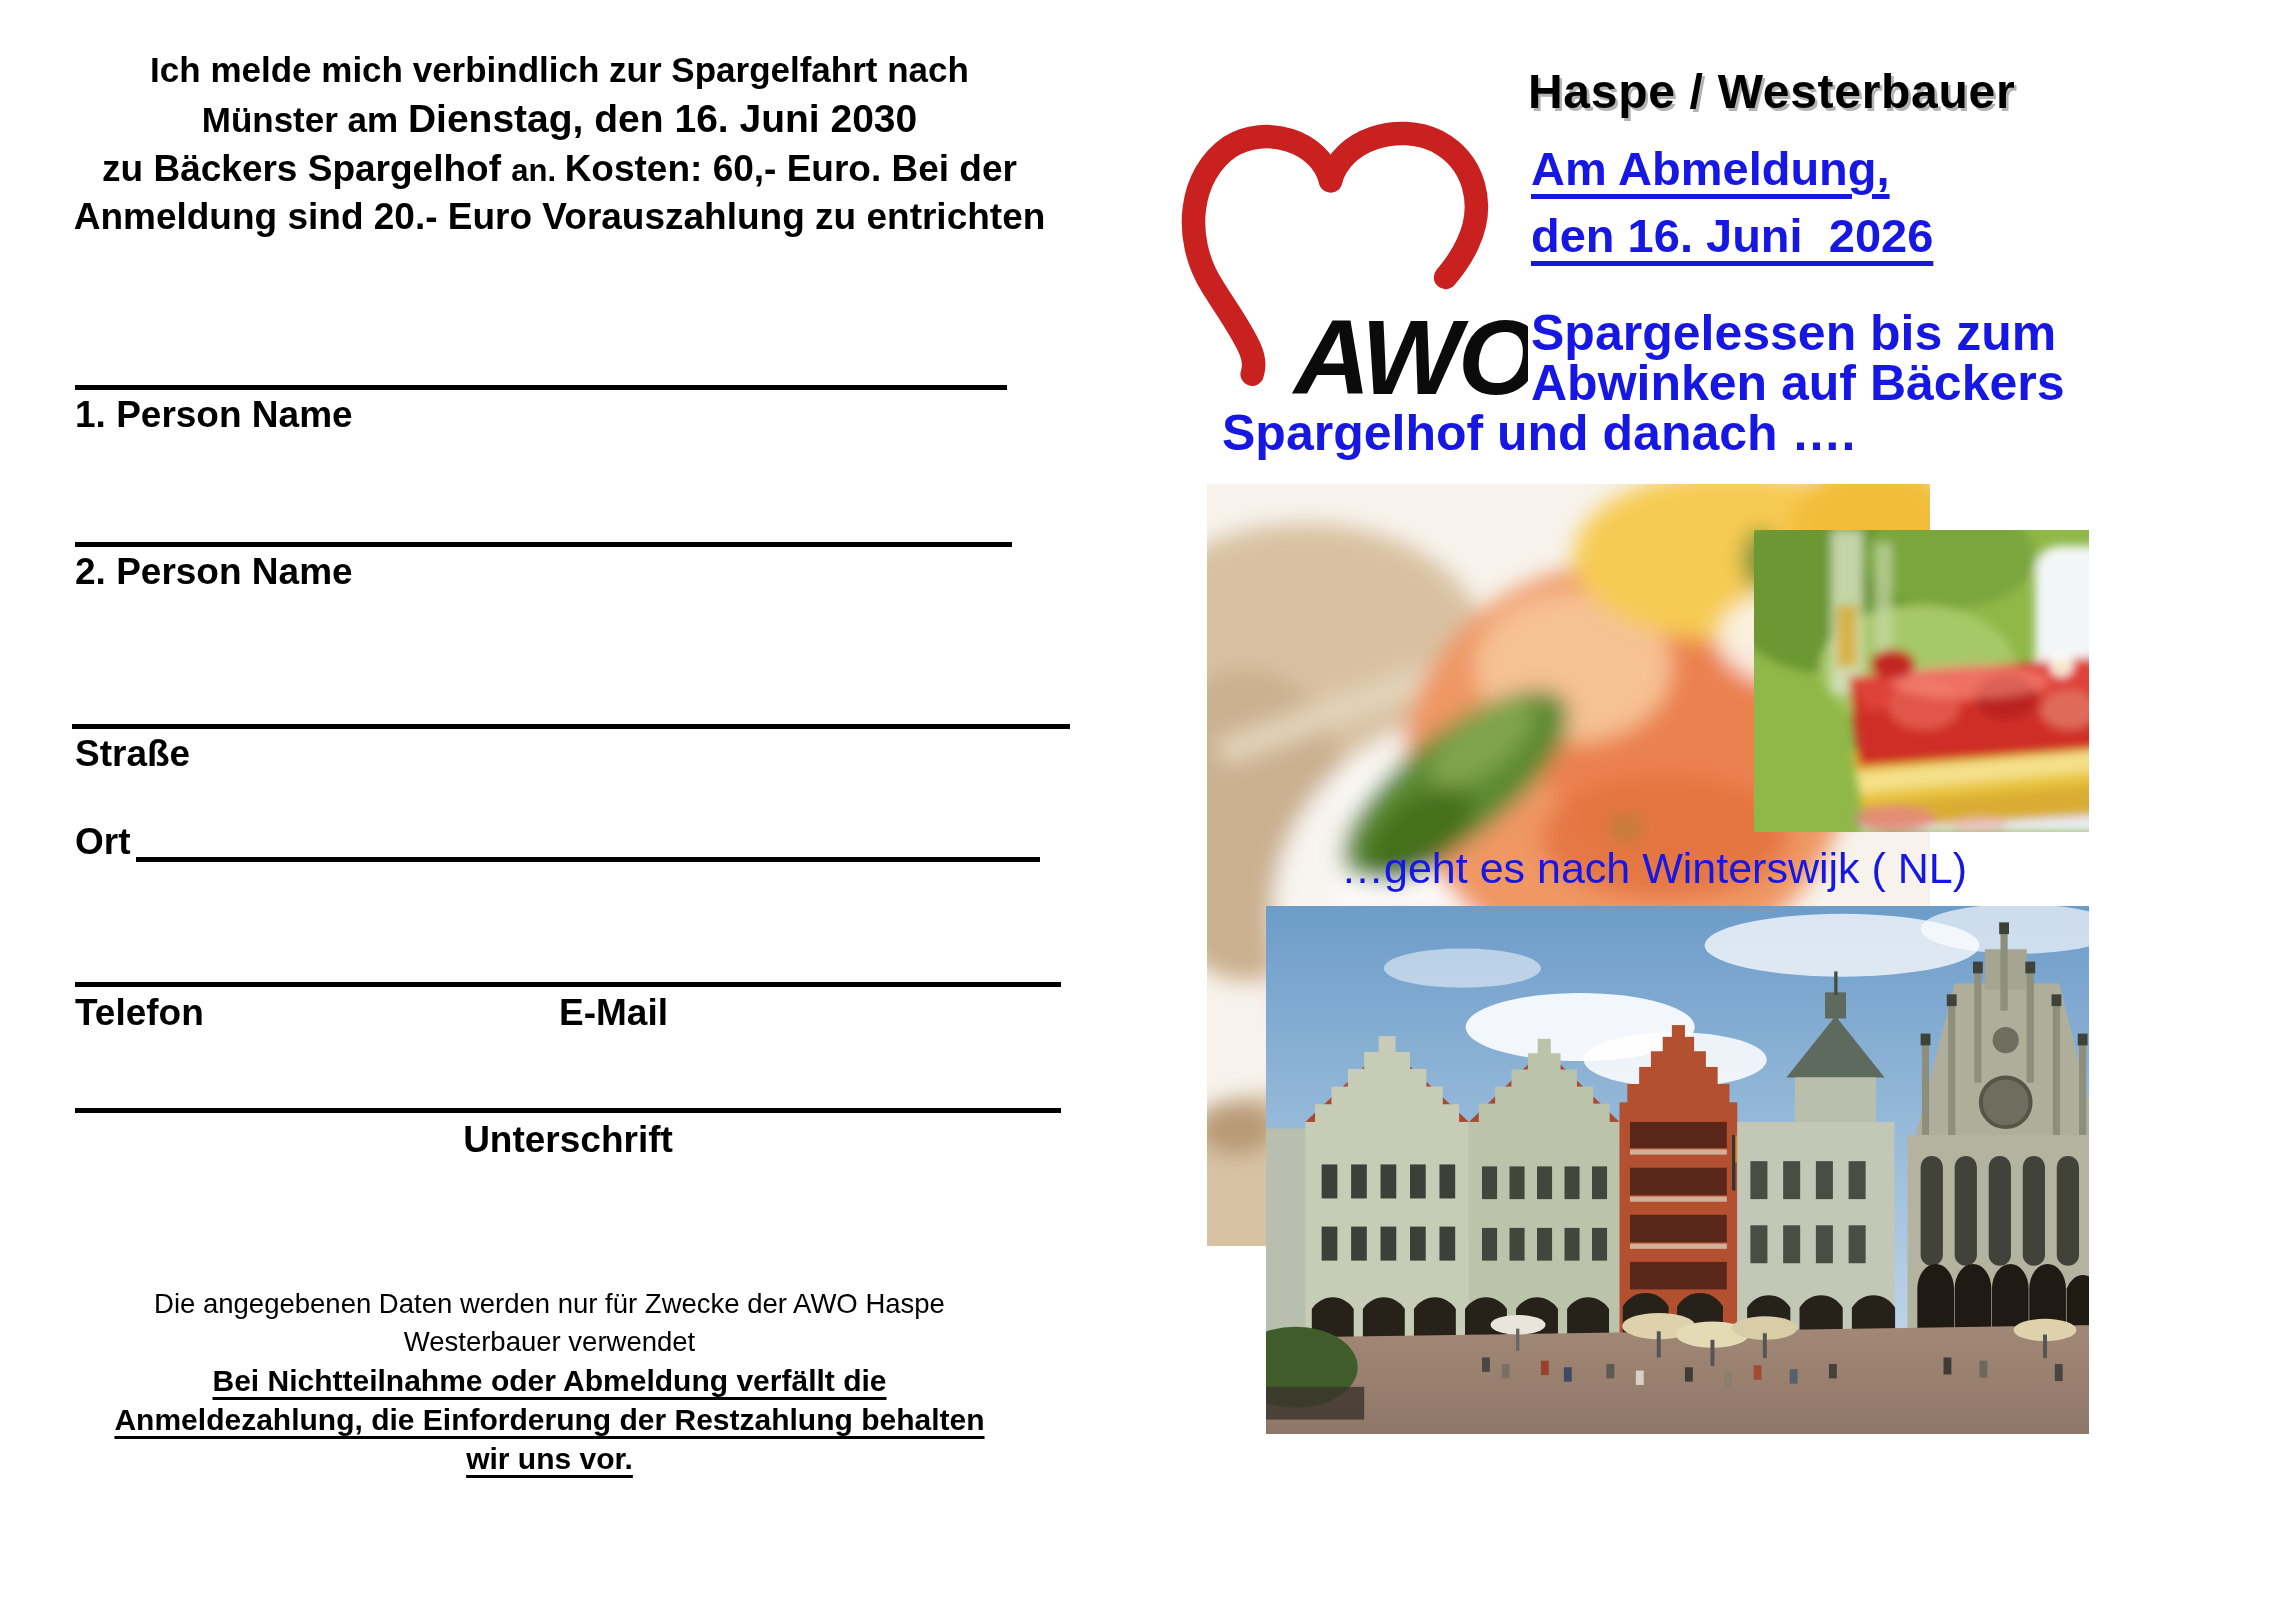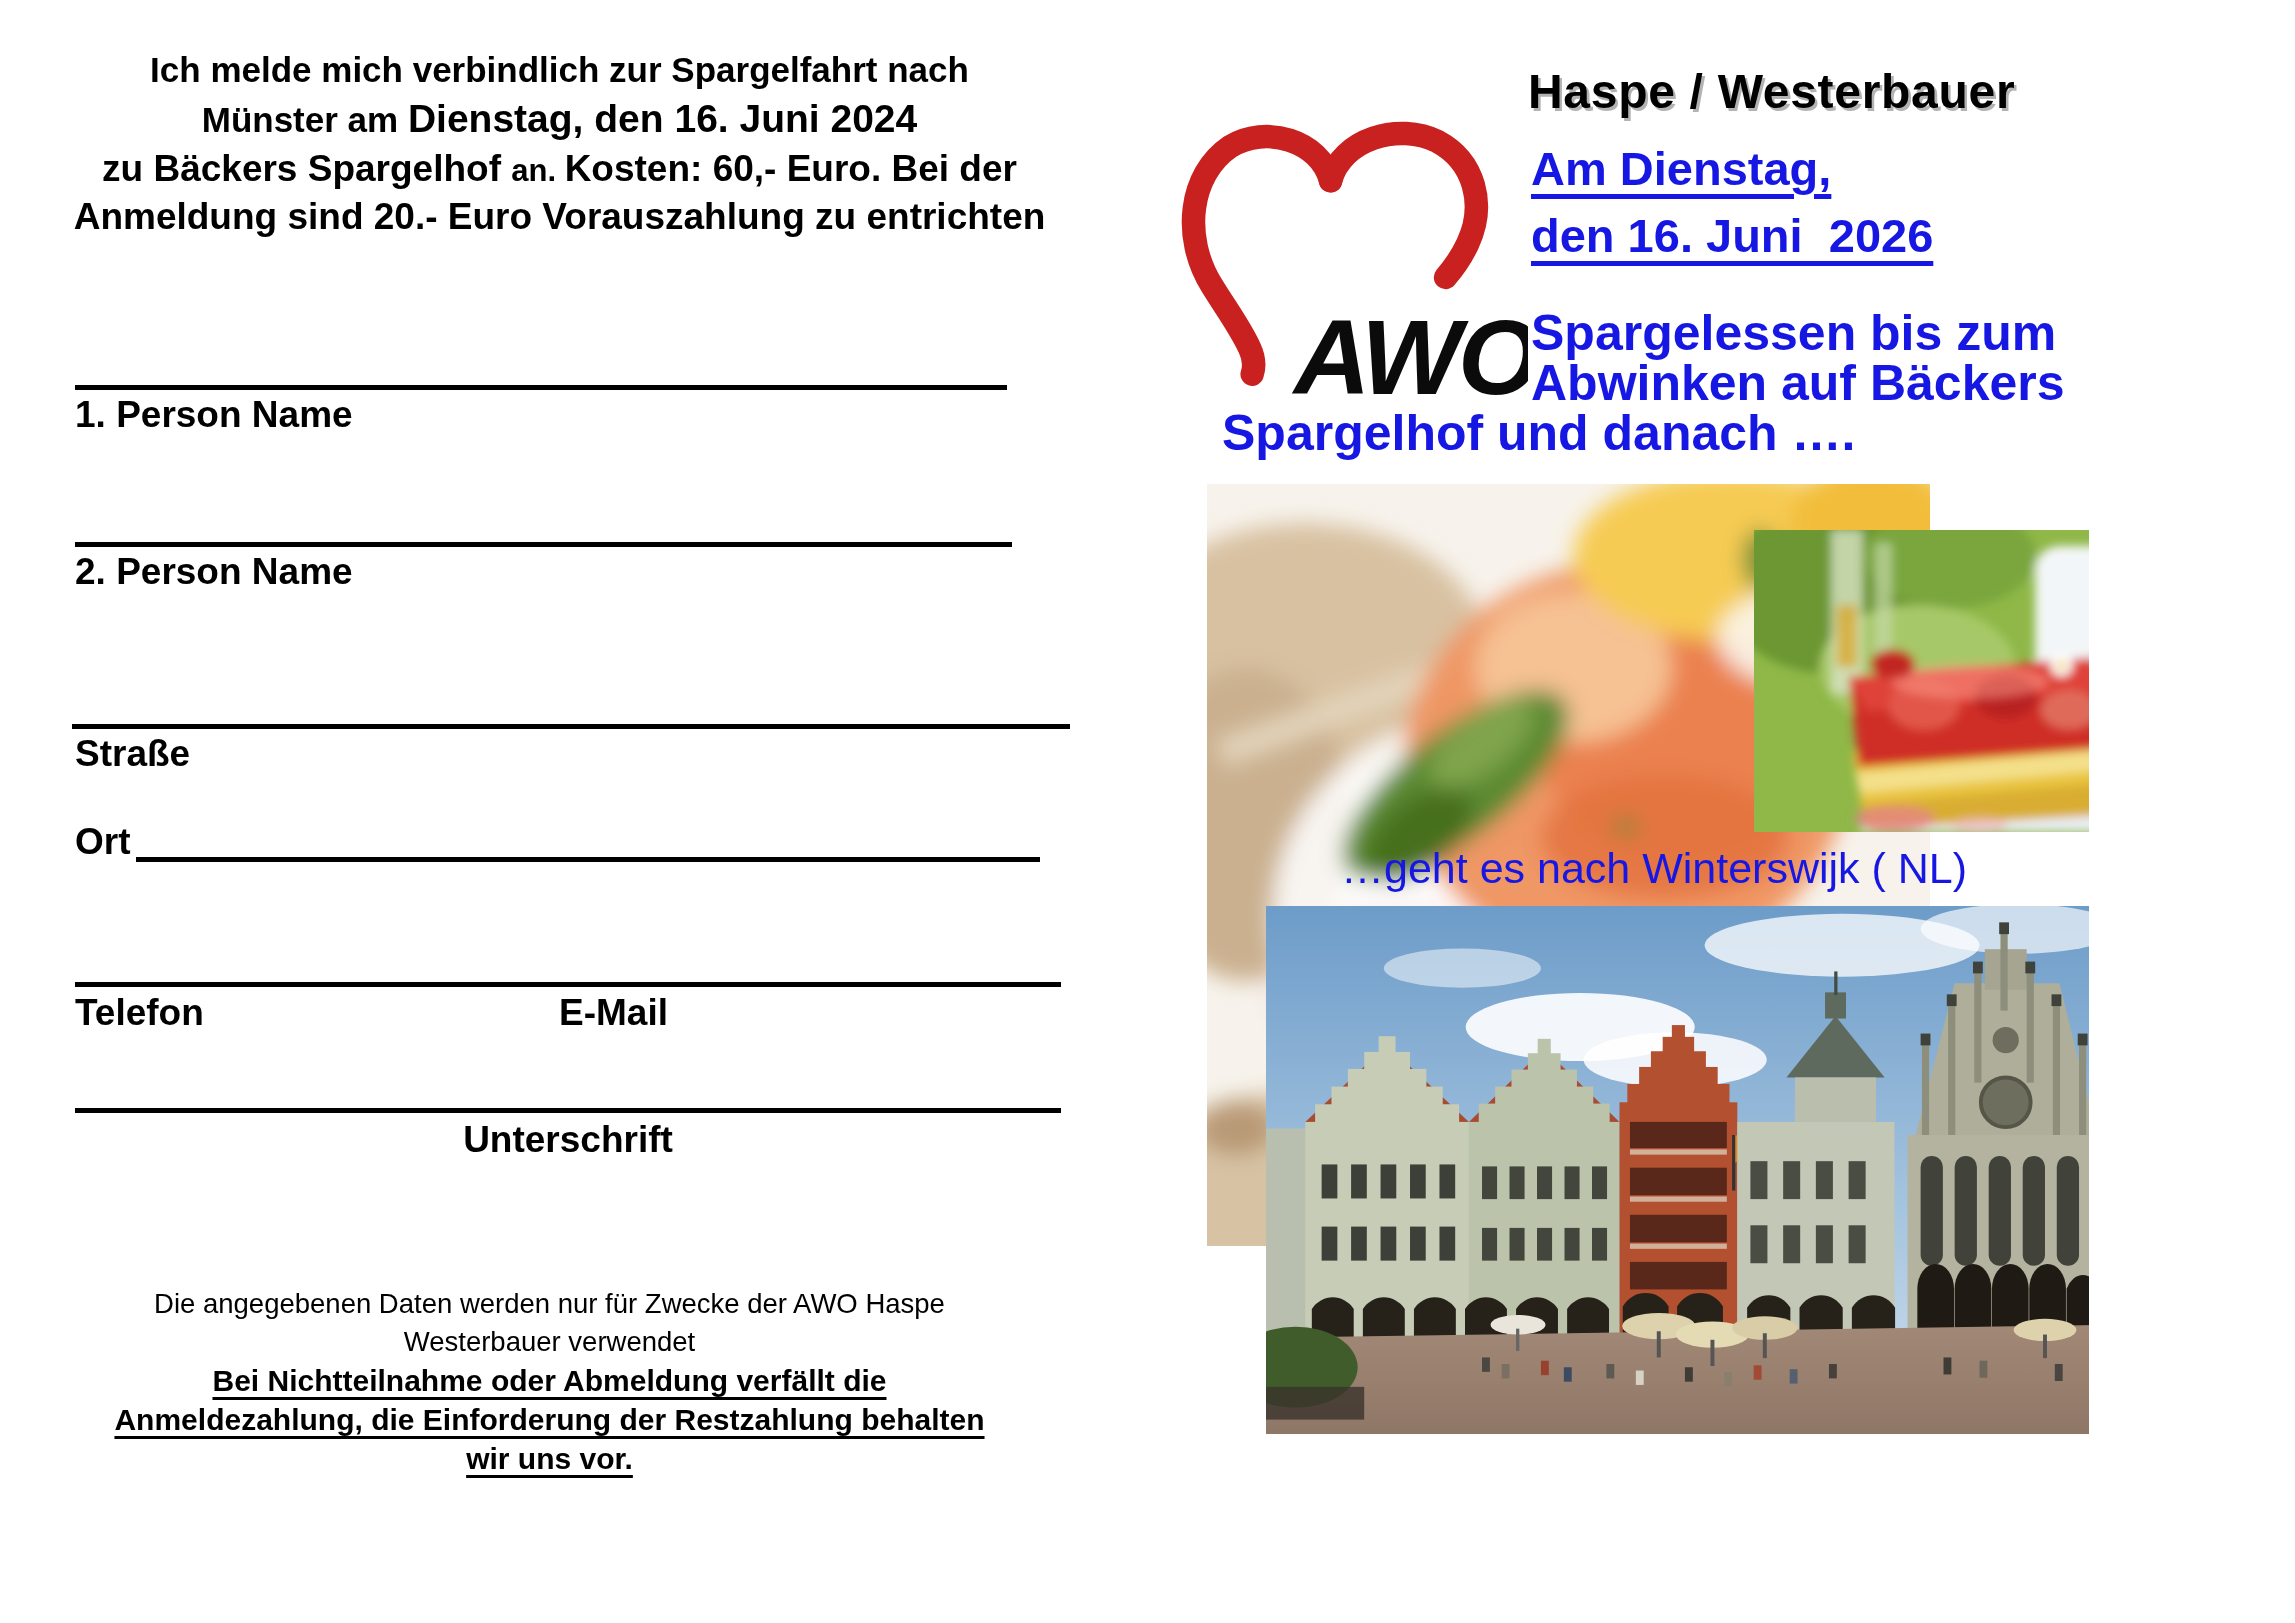--- a/index.html
+++ b/index.html
@@ -32,21 +32,21 @@
   .photo{position:absolute;overflow:hidden;}
   .photo svg{display:block;width:100%;height:100%;}
 </style>
 </head>
 <body>
 
 <div class="page">
 
   <div class="abs intro">
     <div><span class="l1">Ich melde mich verbindlich zur Spargelfahrt nach</span></div>
-    <div class="l2"><span>Münster am </span><span class="big">Dienstag, den 16. Juni 2024</span></div>
+    <div class="l2"><span>Münster am </span><span class="big">Dienstag, den 16. Juni 2030</span></div>
     <div class="l3"><span>zu Bäckers Spargelhof </span><span class="reg">an. </span><span>Kosten: 60,- Euro. Bei der</span></div>
     <div><span class="l4">Anmeldung sind 20.- Euro Vorauszahlung zu entrichten</span></div>
   </div>
 
   <div class="formline" style="left:75px;top:385px;width:932px;"></div>
   <div class="flabel" style="left:75px;top:394px;">1. Person Name</div>
 
   <div class="formline" style="left:75px;top:542px;width:937px;"></div>
   <div class="flabel" style="left:75px;top:551px;">2. Person Name</div>
 
@@ -76,21 +76,21 @@
       <g fill="none" stroke="#c82120" stroke-width="36" stroke-linecap="round">
         <path d="M 238,96 C 222,34 138,10 84,44 C 22,86 10,182 56,256 C 78,292 98,318 114,352 C 121,367 122,380 118,392"></path>
         <path d="M 238,96 C 255,32 342,6 402,36 C 458,66 476,132 448,192 C 438,214 426,230 414,244"></path>
       </g>
       <text x="182" y="422" font-family="Liberation Sans, sans-serif" font-size="162" font-weight="bold" font-style="italic" letter-spacing="-5" fill="#0b0b0b">AWO</text>
     </svg>
   </div>
 
   <div class="abs title">Haspe / Westerbauer</div>
 
-  <div class="abs bluehead h-date" style="left:1531px;top:141px;">Am Dienstag,</div>
+  <div class="abs bluehead h-date" style="left:1531px;top:141px;">Am Abmeldung,</div>
   <div class="abs bluehead h-date" style="left:1531px;top:208px;">den 16. Juni  2026</div>
 
   <div class="abs bluehead h-event" style="left:1531px;top:304px;">Spargelessen bis zum</div>
   <div class="abs bluehead h-event" style="left:1531px;top:354px;">Abwinken auf Bäckers</div>
   <div class="abs bluehead h-event" style="left:1222px;top:404px;">Spargelhof und danach ….</div>
 
   <div class="photo" style="left:1207px;top:484px;width:723px;height:762px;">
     <svg viewBox="0 0 1105 1165" preserveAspectRatio="none">
       <defs>
           <filter id="blurA" x="-15%" y="-15%" width="130%" height="130%">

